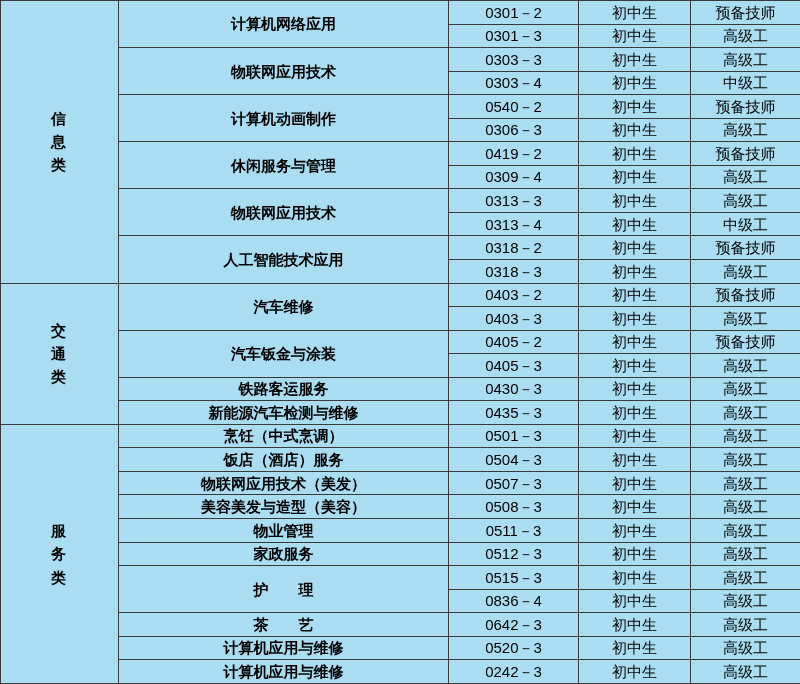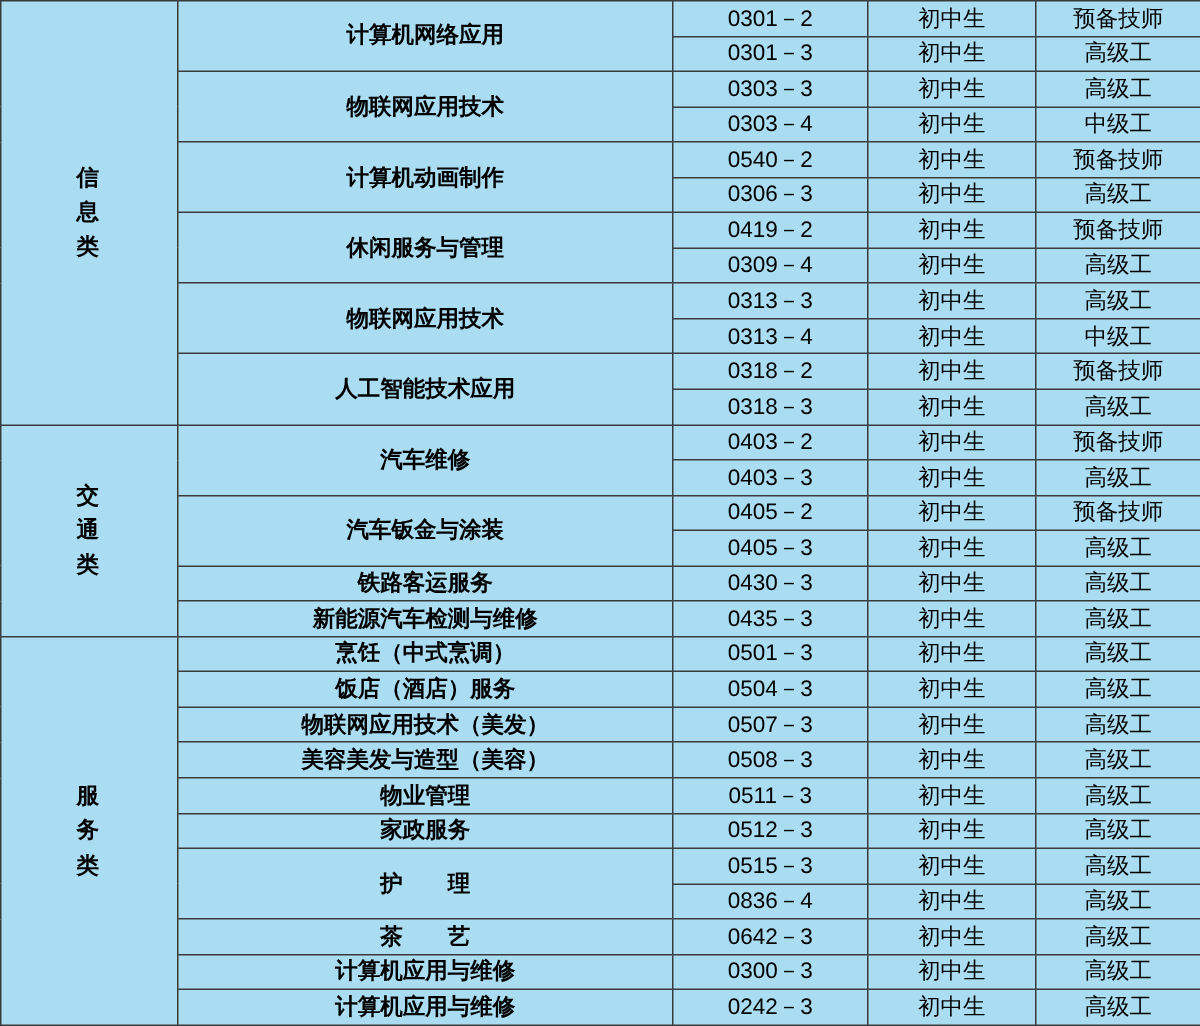--- a/index.html
+++ b/index.html
@@ -247,21 +247,21 @@
           <td class="level-cell">高级工</td>
         </tr>
         <tr>
           <td class="major-cell" rowspan="1">茶　　艺</td>
           <td class="code-cell">0642－3</td>
           <td class="entry-cell">初中生</td>
           <td class="level-cell">高级工</td>
         </tr>
         <tr>
           <td class="major-cell" rowspan="1">计算机应用与维修</td>
-          <td class="code-cell">0300－3</td>
+          <td class="code-cell">0520－3</td>
           <td class="entry-cell">初中生</td>
           <td class="level-cell">高级工</td>
         </tr>
         <tr>
           <td class="major-cell" rowspan="1">计算机应用与维修</td>
           <td class="code-cell">0242－3</td>
           <td class="entry-cell">初中生</td>
           <td class="level-cell">高级工</td>
         </tr>
       </tbody>

